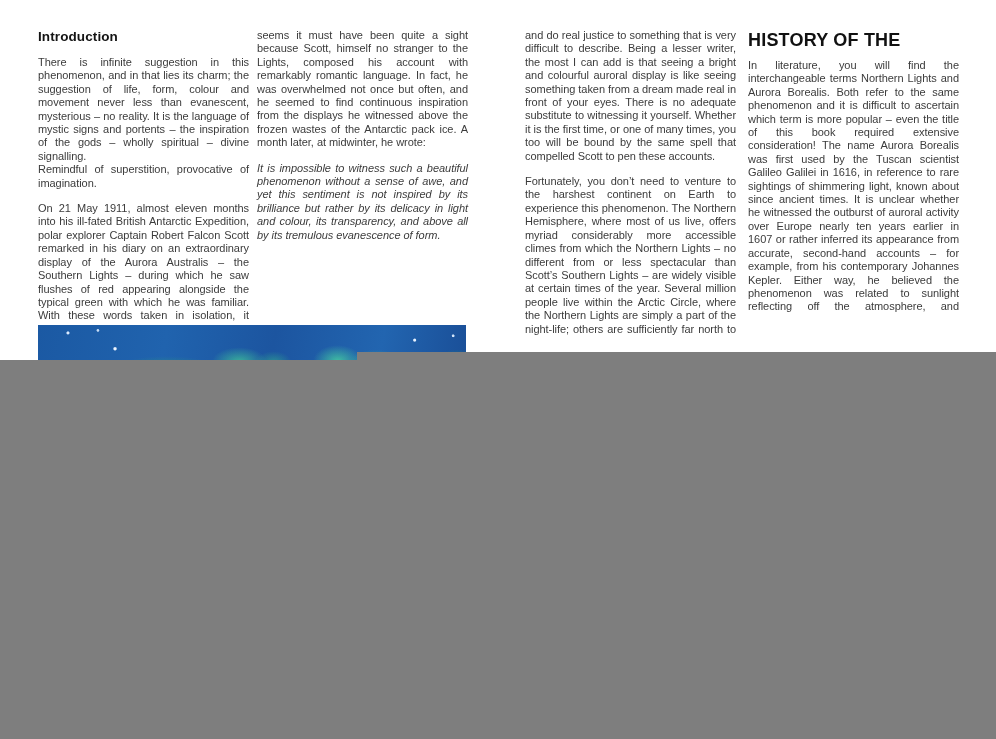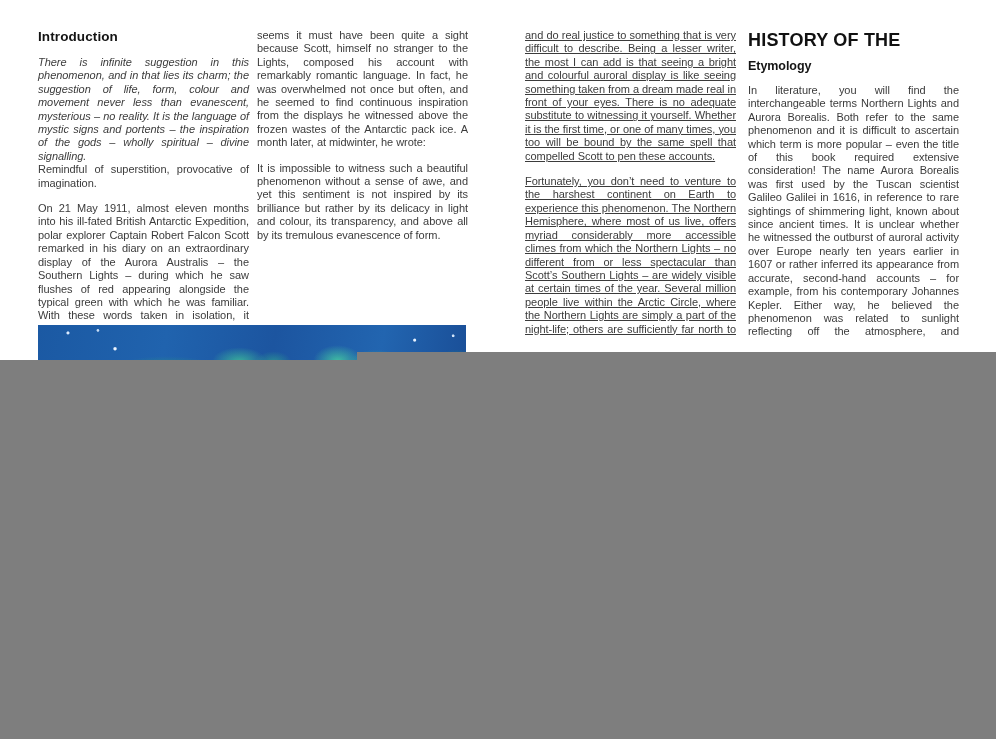--- a/index.html
+++ b/index.html
@@ -12,23 +12,23 @@
   .viewport{position:relative;width:996px;height:739px;overflow:hidden;background:#ffffff;}
 
   
   .col{
     position:absolute;width:211px;
     color:#3b3b3b;font-size:11px;line-height:13.4px;
     text-align:justify;letter-spacing:-0.05px;
   }
   .col p{margin:0 0 12px 0;}
   .cut{text-align-last:justify;}
-  .epi{font-style:italic;margin-bottom:0 !important;}
+  .epi{margin-bottom:0 !important;}
   .epi2{margin-bottom:12px !important;}
-  .quote{}
+  .quote{font-style:italic;}
 
   h1.intro{
     font-size:13.5px;line-height:15px;margin:0 0 12px 0;
     color:#141414;font-weight:bold;letter-spacing:0.1px;
   }
   .bighead{
     font-size:18px;line-height:16px;font-weight:bold;
     color:#111111;letter-spacing:0.2px;margin:0;
   }
   .bighead-wrap{margin:0 0 11px 0;}
@@ -76,30 +76,29 @@
     <p class="epi">There is infinite suggestion in this phenomenon, and in that lies its charm; the suggestion of life, form, colour and movement never less than evanescent, mysterious – no reality. It is the language of mystic signs and portents – the inspiration of the gods – wholly spiritual – divine signalling.</p>
     <p class="epi2">Remindful of superstition, provocative of imagination.</p>
     <p class="cut">On 21 May 1911, almost eleven months into his ill-fated British Antarctic Expedition, polar explorer Captain Robert Falcon Scott remarked in his diary on an extraordinary display of the Aurora Australis – the Southern Lights – during which he saw flushes of red appearing alongside the typical green with which he was familiar. With these words taken in isolation, it</p>
   </section>
 
   <section class="col" style="left:257px;top:29px;">
     <p>seems it must have been quite a sight because Scott, himself no stranger to the Lights, composed his account with remarkably romantic language. In fact, he was overwhelmed not once but often, and he seemed to find continuous inspiration from the displays he witnessed above the frozen wastes of the Antarctic pack ice. A month later, at midwinter, he wrote:</p>
     <p class="quote">It is impossible to witness such a beautiful phenomenon without a sense of awe, and yet this sentiment is not inspired by its brilliance but rather by its delicacy in light and colour, its transparency, and above all by its tremulous evanescence of form.</p>
   </section>
 
-  <section class="col" style="left:525px;top:29px;text-decoration:underline;">
+  <section class="col" style="left:525px;top:29px;">
     <p>and do real justice to something that is very difficult to describe. Being a lesser writer, the most I can add is that seeing a bright and colourful auroral display is like seeing something taken from a dream made real in front of your eyes. There is no adequate substitute to witnessing it yourself. Whether it is the first time, or one of many times, you too will be bound by the same spell that compelled Scott to pen these accounts.</p>
     <p class="cut">Fortunately, you don’t need to venture to the harshest continent on Earth to experience this phenomenon. The Northern Hemisphere, where most of us live, offers myriad considerably more accessible climes from which the Northern Lights – no different from or less spectacular than Scott’s Southern Lights – are widely visible at certain times of the year. Several million people live within the Arctic Circle, where the Northern Lights are simply a part of the night-life; others are sufficiently far north to</p>
   </section>
 
   <section class="col" style="left:748px;top:32px;">
     <div class="bighead-wrap">
       <div class="bighead">HISTORY OF THE</div>
     </div>
-    <h3 class="ety">Etymology</h3>
     <p class="cut">In literature, you will find the interchangeable terms Northern Lights and Aurora Borealis. Both refer to the same phenomenon and it is difficult to ascertain which term is more popular – even the title of this book required extensive consideration! The name Aurora Borealis was first used by the Tuscan scientist Galileo Galilei in 1616, in reference to rare sightings of shimmering light, known about since ancient times. It is unclear whether he witnessed the outburst of auroral activity over Europe nearly ten years earlier in 1607 or rather inferred its appearance from accurate, second-hand accounts – for example, from his contemporary Johannes Kepler. Either way, he believed the phenomenon was related to sunlight reflecting off the atmosphere, and</p>
   </section>
 
   <div class="photo"></div>
 
   <div class="gray gray-right"></div>
   <div class="gray gray-bottom"></div>
 
 </div>
 

